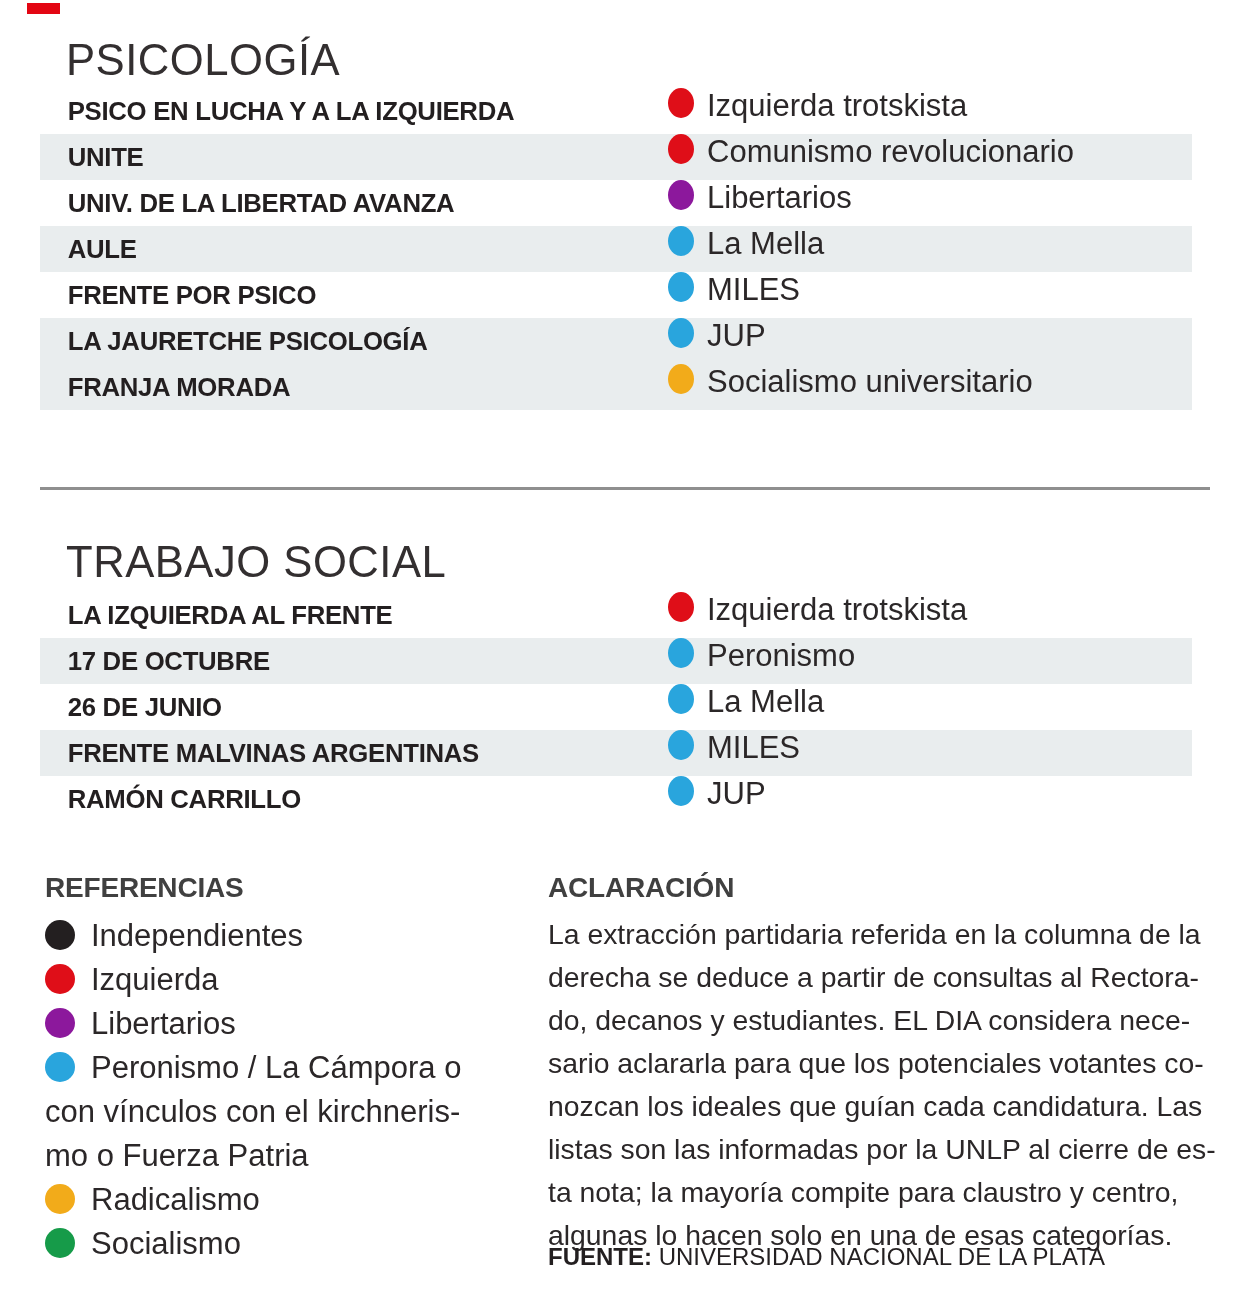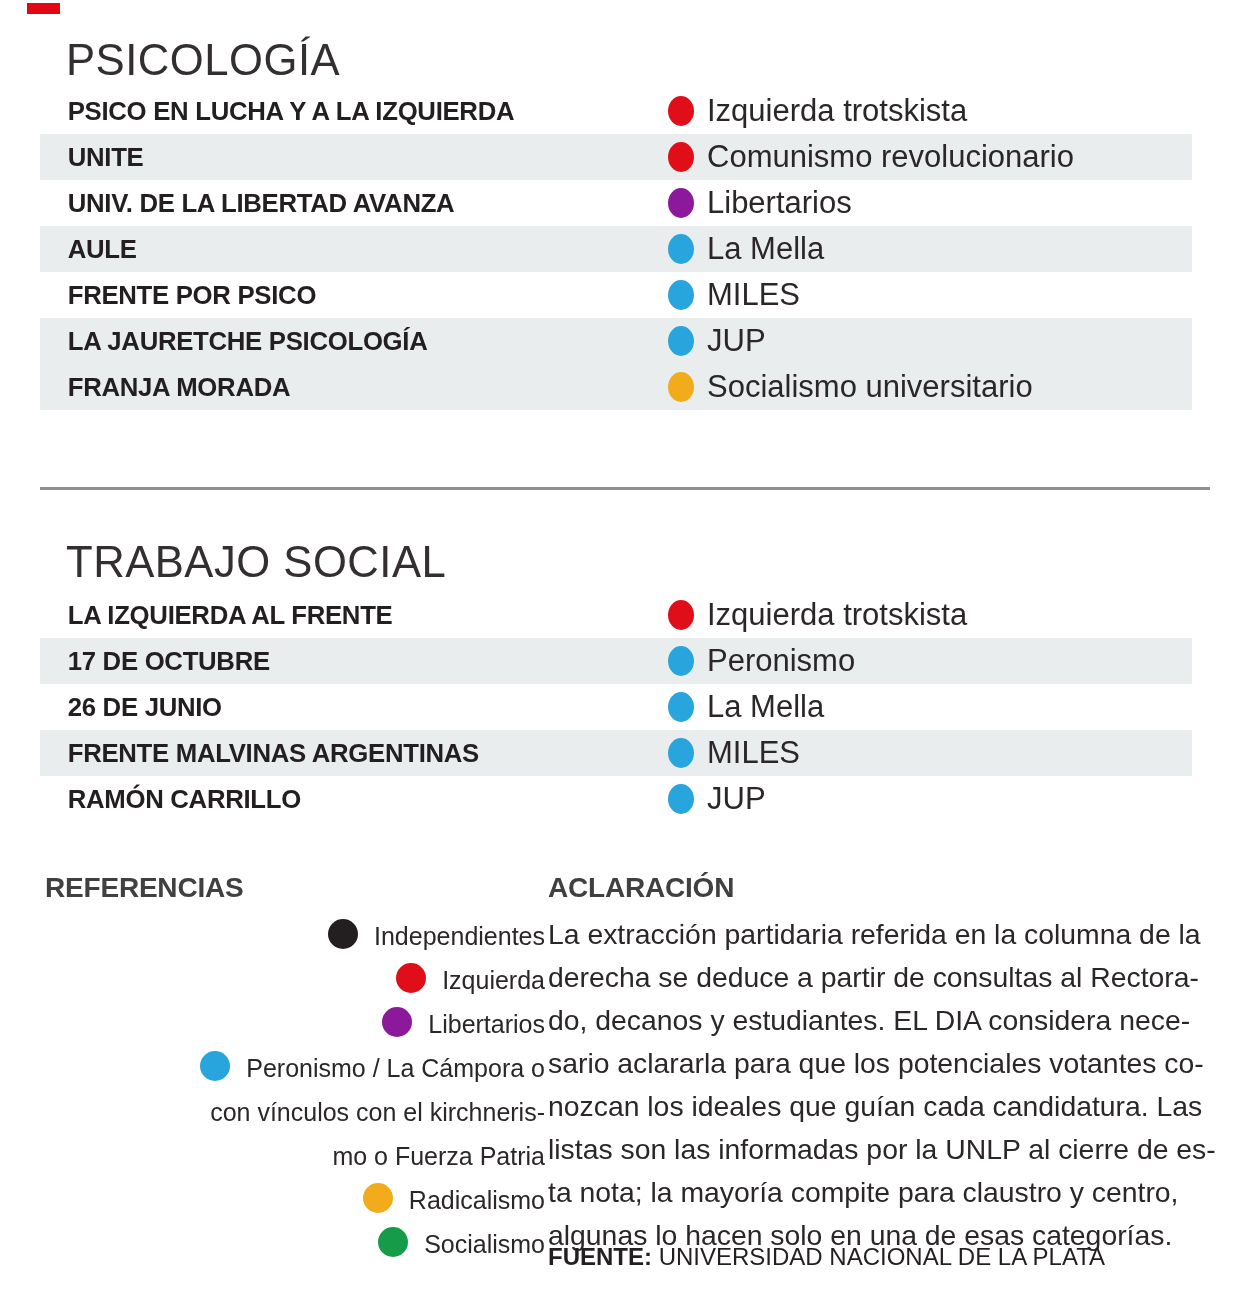--- a/index.html
+++ b/index.html
@@ -9,31 +9,31 @@
   .top-mark{position:absolute;left:27px;top:3px;width:33px;height:11px;}
 
   .section-title{position:absolute;font-size:45px;font-weight:400;color:#332f30;
     letter-spacing:0.5px;transform:scaleX(0.97);transform-origin:left top;white-space:nowrap;}
 
   .table{position:absolute;left:40px;width:1152px;}
   .row{position:relative;height:46px;display:flex;align-items:center;}
   .row.alt{background:#e9edee;}
   .row .list-name{padding-left:28px;font-weight:700;font-size:26px;letter-spacing:-0.3px;
     color:#231f20;white-space:nowrap;transform:scaleX(0.99);transform-origin:left center;}
-  .party-cell{position:absolute;left:628px;top:0;height:100%;display:flex;align-items:center;}
+  .party-cell{position:absolute;left:628px;top:0;height:100%;display:flex;}
   .dot{width:26px;height:30px;border-radius:50%;flex:0 0 auto;}
   .party-label{margin-left:13px;font-size:31px;font-weight:400;color:#2b2728;white-space:nowrap;}
 
   .divider{position:absolute;left:40px;top:487px;width:1170px;height:3px;background:#8f8f8f;}
 
   .block-heading{font-size:28px;font-weight:700;color:#404040;letter-spacing:-0.2px;}
 
   #referencias{position:absolute;left:45px;top:872px;width:500px;}
   #legend{margin-top:10px;}
-  .legend-item{font-size:25px;line-height:44px;color:#2b2728;text-align:right;}
+  .legend-item{font-size:31px;line-height:44px;color:#2b2728;}
   .legend-dot{display:inline-block;width:30px;height:30px;border-radius:50%;
     vertical-align:-4px;margin-right:16px;}
 
   #aclaracion{position:absolute;left:548px;top:872px;width:692px;}
   #aclaracion-text{margin-top:9px;}
   .para-line{font-size:28.5px;line-height:43px;color:#2b2728;white-space:nowrap;
     transform:scaleX(0.995);transform-origin:left top;}
 
   #fuente{position:absolute;left:548px;top:1243px;width:690px;text-align:left;
     font-size:24px;color:#231f20;white-space:nowrap;}

